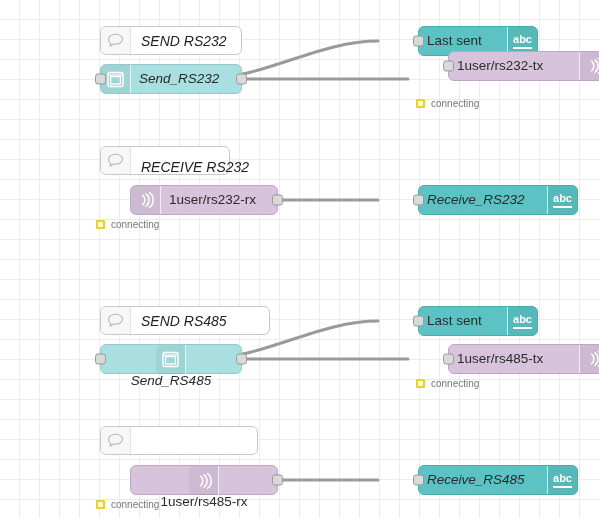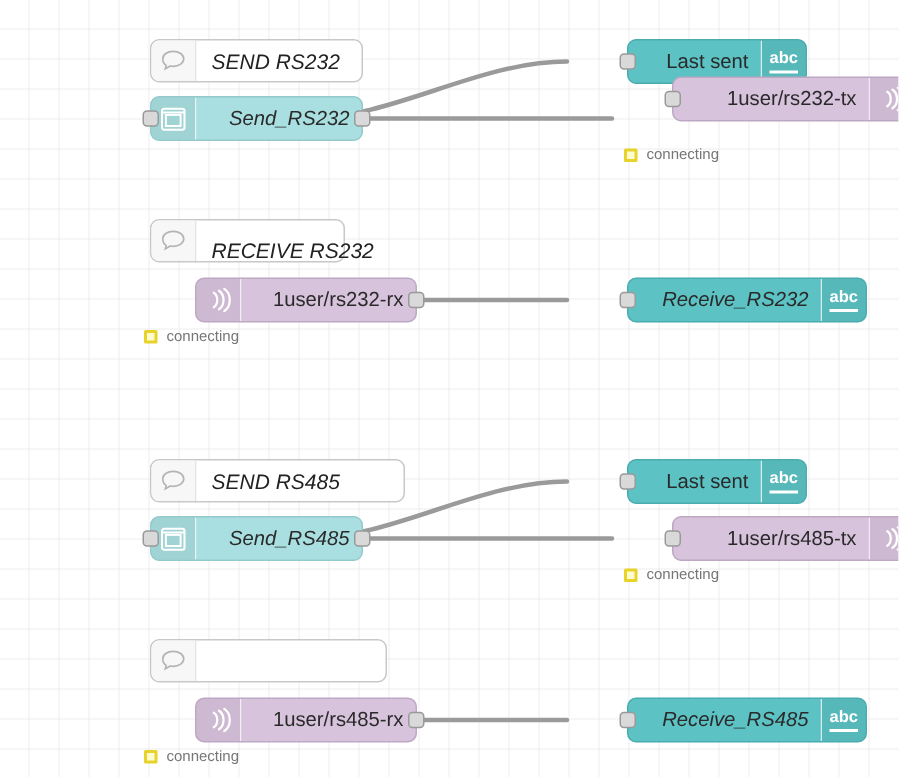--- a/index.html
+++ b/index.html
@@ -40,21 +40,21 @@
     border: 1px solid #9b9b9b;
     height: 30px;
     font-size: 13.5px;
     color: #2a2a2a;
     overflow: visible;
     margin-left: 40px;
   }
 
   .node-label {
     flex: 1;
-    text-align: right;
+    text-align: left;
     padding: 0 8px;
     white-space: nowrap;
     line-height: 1;
   }
   .node-label.italic { font-style: italic; }
 
   
   .icon-cell {
     width: 29px;
     height: 100%;
@@ -242,21 +242,21 @@
 
   <div class="node comment" style="left:60px; top:306px; width:170px;">
     <span class="icon-cell left">
       <svg class="ico" width="17" height="15" viewBox="0 0 17 15" aria-hidden="true">
         <path d="M8.5 1.2c3.9 0 7 2.2 7 5s-3.1 5-7 5c-.7 0-1.4-.08-2-.22L3.2 12.9l.55-2.3C2.2 9.7 1.5 8.4 1.5 6.2c0-2.8 3.1-5 7-5z" fill="none" stroke="#b4b4b4" stroke-width="1.1"></path>
       </svg>
     </span>
     <span class="node-label">SEND RS485</span>
   </div>
 
-  <div class="node teal-light" style="left:60px; top:344px; width:142px;">
+  <div class="node teal-light" style="left:60px; top:344px; width:142px;flex-direction:column;">
     <span class="port in"></span>
     <span class="icon-cell left">
       <svg class="ico" width="17" height="17" viewBox="0 0 17 17" aria-hidden="true">
         <rect x="1" y="1.5" width="15" height="14" rx="1.5" fill="none" stroke="#ffffff" stroke-width="1.4"></rect>
         <rect x="3.6" y="5.6" width="9.8" height="7.4" fill="none" stroke="#ffffff" stroke-width="1.3"></rect>
         <line x1="1" y1="4" x2="16" y2="4" stroke="#ffffff" stroke-width="1.2"></line>
       </svg>
     </span>
     <span class="node-label italic">Send_RS485</span>
     <span class="port out"></span>
@@ -290,21 +290,21 @@
   </div>
 
   <div class="node comment" style="left:60px; top:426px; width:158px;">
     <span class="icon-cell left">
       <svg class="ico" width="17" height="15" viewBox="0 0 17 15" aria-hidden="true">
         <path d="M8.5 1.2c3.9 0 7 2.2 7 5s-3.1 5-7 5c-.7 0-1.4-.08-2-.22L3.2 12.9l.55-2.3C2.2 9.7 1.5 8.4 1.5 6.2c0-2.8 3.1-5 7-5z" fill="none" stroke="#b4b4b4" stroke-width="1.1"></path>
       </svg>
     </span>
   </div>
 
-  <div class="node purple" style="left:90px; top:465px; width:148px;">
+  <div class="node purple" style="left:90px; top:465px; width:148px;flex-direction:column;">
     <span class="icon-cell left">
       <svg class="ico" width="18" height="18" viewBox="0 0 18 18" aria-hidden="true">
         <g fill="none" stroke="#ffffff" stroke-width="1.5" stroke-linecap="round">
           <path d="M5.5 4.2 C8.6 6.2, 8.6 11.8, 5.5 13.8"></path>
           <path d="M9.0 2.8 C13.0 5.4, 13.0 12.6, 9.0 15.2"></path>
           <path d="M12.5 1.6 C17.4 4.7, 17.4 13.3, 12.5 16.4"></path>
         </g>
       </svg>
     </span>
     <span class="node-label">1user/rs485-rx</span>

